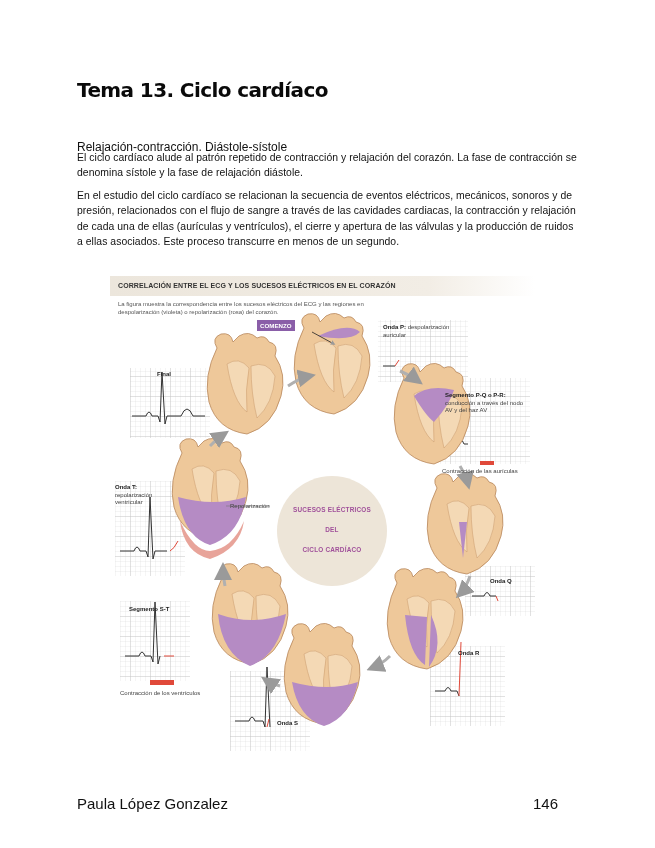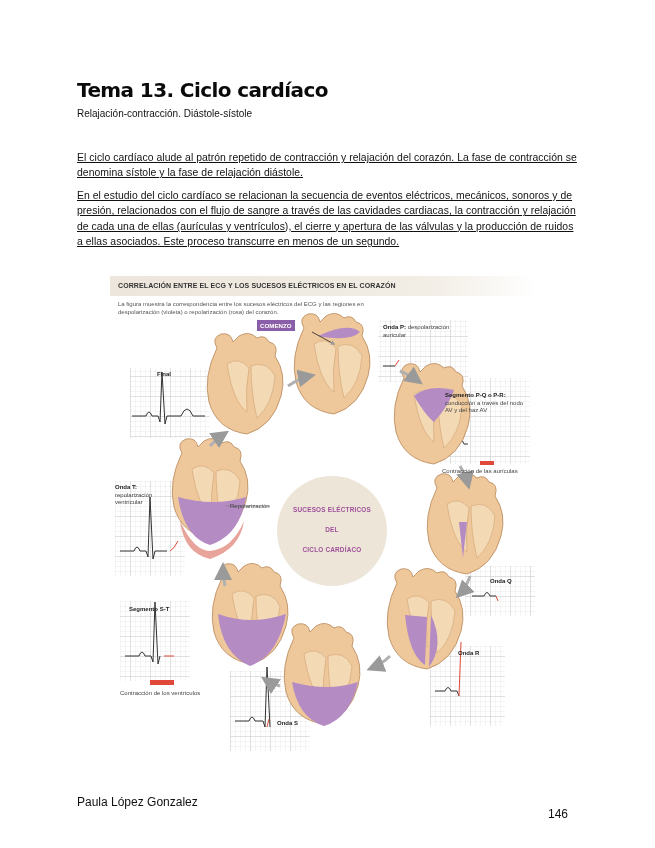--- a/index.html
+++ b/index.html
@@ -3,44 +3,44 @@
 <meta charset="utf-8">
 <style>
   * { box-sizing: border-box; margin: 0; padding: 0; }
   html, body { width: 655px; height: 848px; background: #ffffff; overflow: hidden; }
   body { position: relative; font-family: "Liberation Sans", sans-serif; color: #111; }
   .page-title {
     position: absolute; left: 77px; top: 78px;
     font-family: "DejaVu Sans", sans-serif; font-weight: bold;
     font-size: 20px; letter-spacing: -0.6px; color: #0a0a0a;
   }
-  .subtitle { position: absolute; left: 77px; top: 108px; font-size: 10px; }
-  .para { position: absolute; left: 77px; width: 505px; font-size: 10.4px; line-height: 15.4px; letter-spacing: 0.05px; text-decoration: underline; }
+  .subtitle { position: absolute; left: 77px; top: 140px; font-size: 12px; }
+  .para { position: absolute; left: 77px; width: 505px; font-size: 10.4px; line-height: 15.4px; letter-spacing: 0.05px; }
   .p1 { top: 150px; }
   .p2 { top: 188px; }
   .figure { position: absolute; left: 110px; top: 276px; width: 425px; height: 497px; }
   .fig-header {
     position: absolute; left: 0; top: 0; width: 425px; height: 20px;
     background: linear-gradient(90deg, #ece6dc 0%, #f2ede5 75%, #ffffff 100%);
     font-size: 7px; font-weight: bold; color: #333; padding: 6px 0 0 8px; letter-spacing: 0.1px;
   }
   .fig-intro { position: absolute; left: 8px; top: 24px; width: 270px; font-size: 6px; line-height: 8px; color: #555; }
   .fig-svg { position: absolute; left: 0; top: 0; }
   .lbl { position: absolute; font-size: 6px; color: #444; line-height: 7.5px; }
   .lbl b { color: #222; }
   .center-text {
     position: absolute; font-size: 6.4px; font-weight: bold; color: #a0509a;
     text-align: center; width: 100px; letter-spacing: 0.2px;
   }
   .comenzo {
     position: absolute; left: 147px; top: 44px; background: #8a5ea8; color: #fff;
     font-size: 6.2px; font-weight: bold; padding: 2px 3px;
   }
-  .footer-name { position: absolute; left: 77px; top: 795px; font-size: 12px; }
-  .footer-page { position: absolute; left: 548px; top: 795px; font-size: 12px; margin-top: 12px; }
+  .footer-name { position: absolute; left: 77px; top: 795px; font-size: 15px; }
+  .footer-page { position: absolute; left: 533px; top: 795px; font-size: 15px; }
 </style>
 </head>
 <body>
 
 <div class="page-title">Tema 13. Ciclo cardíaco</div>
 <div class="subtitle">Relajación-contracción. Diástole-sístole</div>
 <p class="para p1">El ciclo cardíaco alude al patrón repetido de contracción y relajación del corazón. La fase de contracción se denomina sístole y la fase de relajación diástole.</p>
 <p class="para p2">En el estudio del ciclo cardíaco se relacionan la secuencia de eventos eléctricos, mecánicos, sonoros y de presión, relacionados con el flujo de sangre a través de las cavidades cardiacas, la contracción y relajación de cada una de ellas (aurículas y ventrículos), el cierre y apertura de las válvulas y la producción de ruidos a ellas asociados. Este proceso transcurre en menos de un segundo.</p>
 
 <div class="figure">

